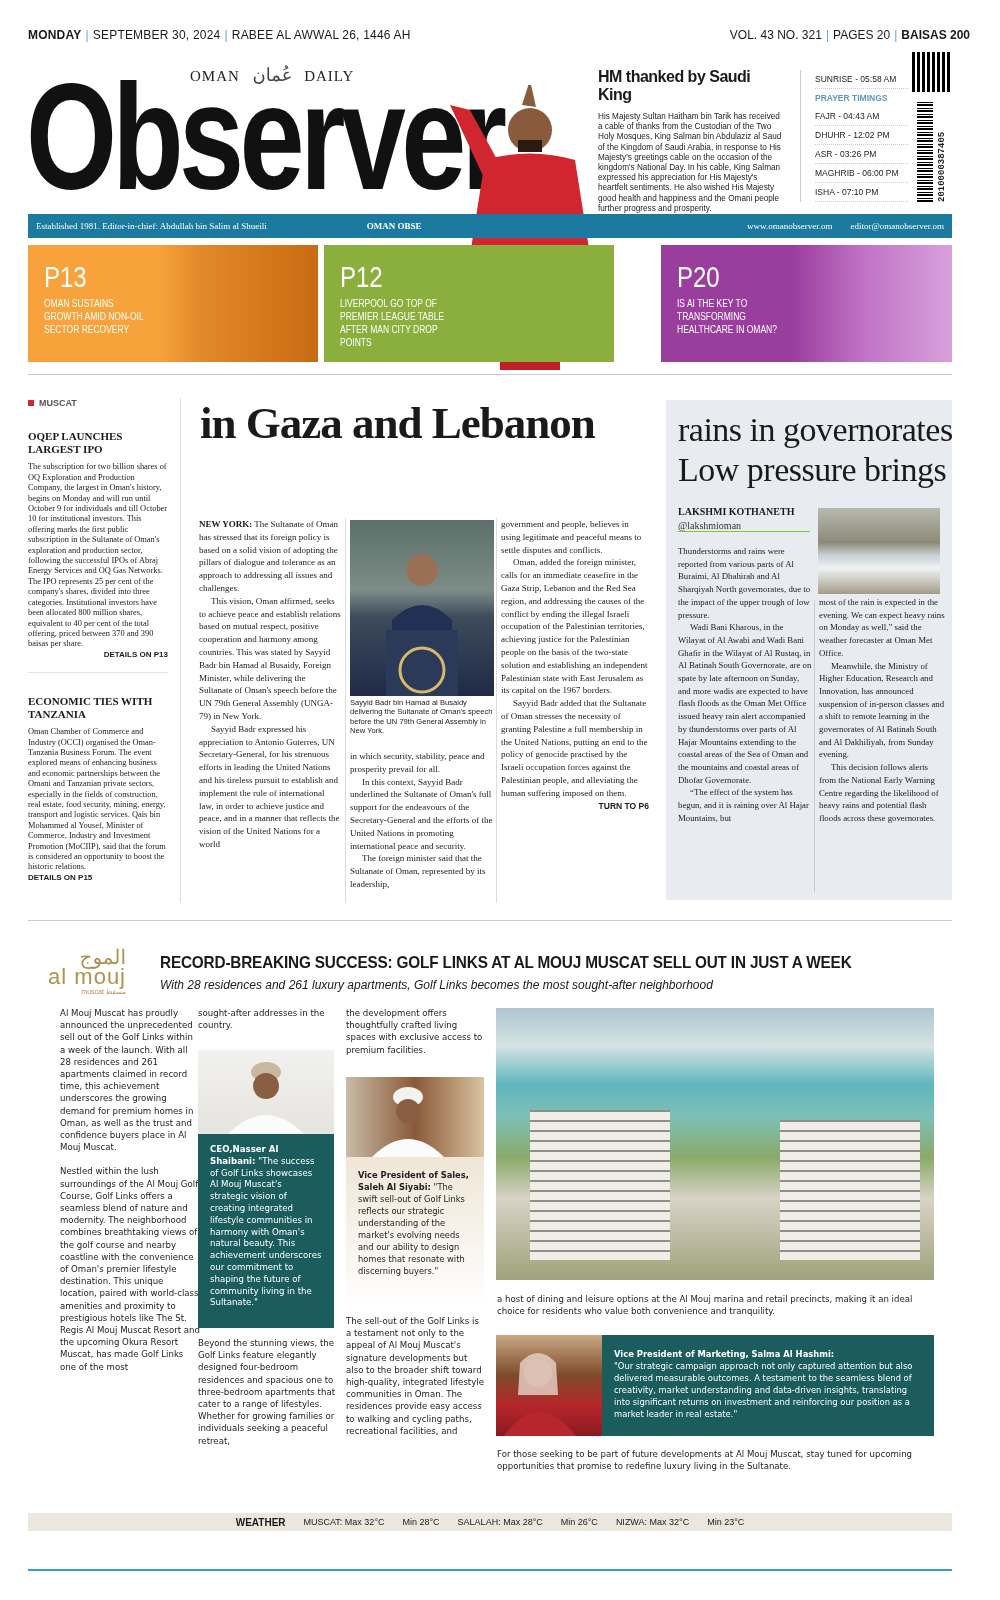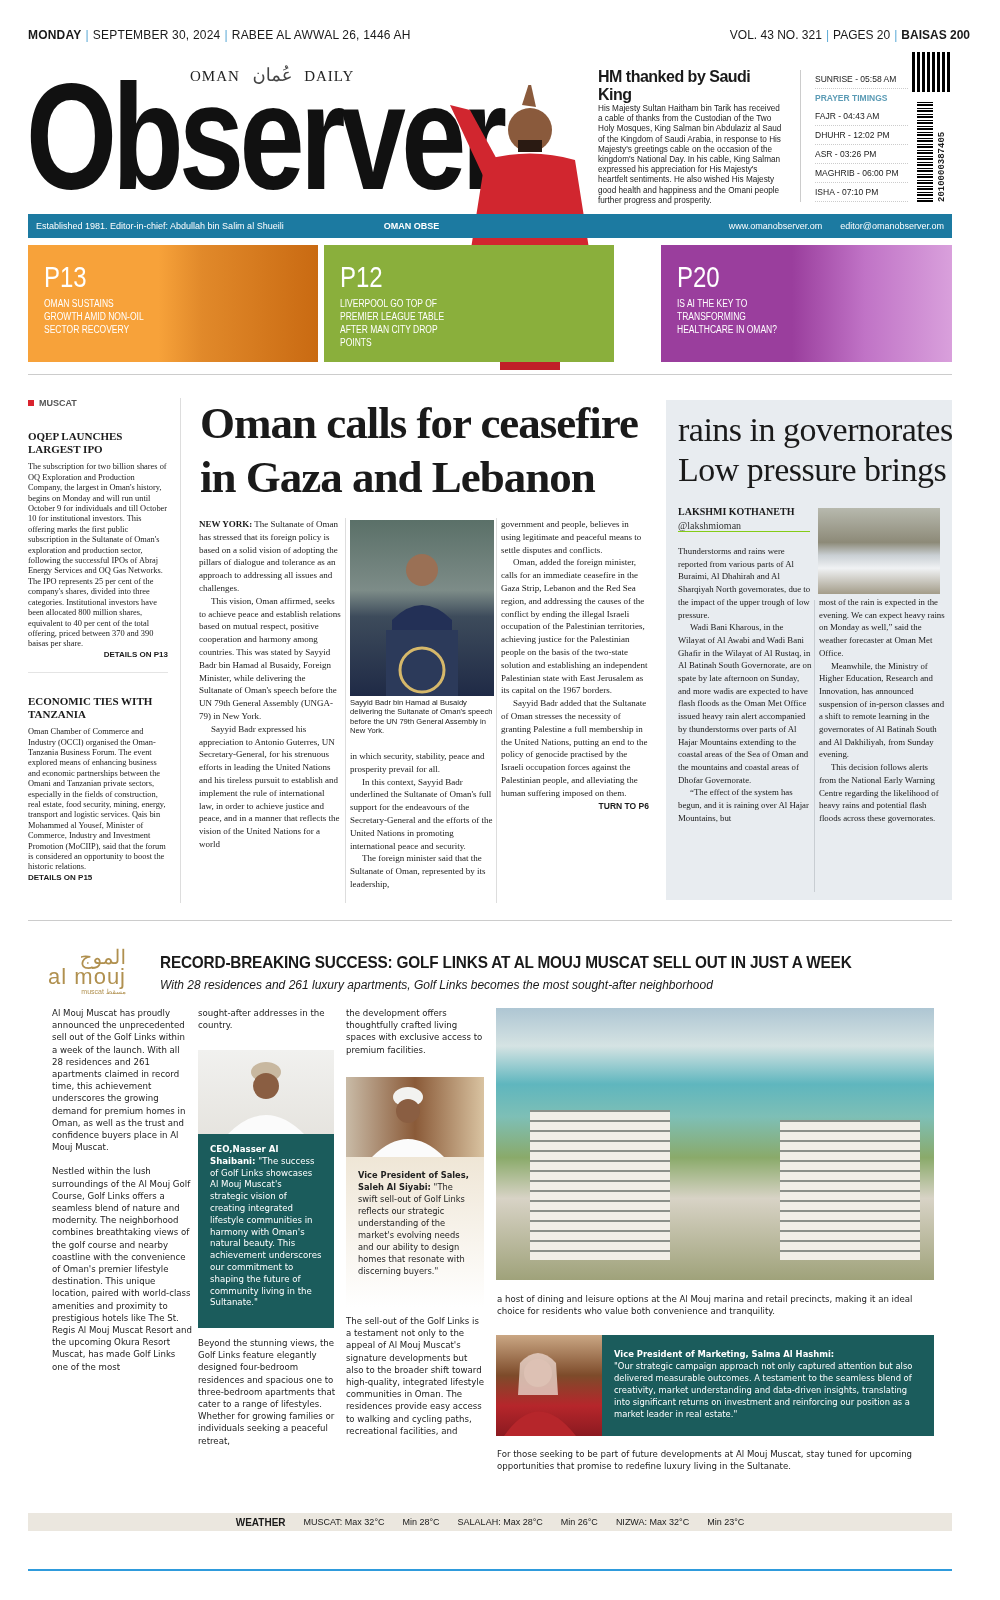--- a/index.html
+++ b/index.html
@@ -7,29 +7,29 @@
 .abs{position:absolute}
 .topline{top:28px;left:28px;font-size:12px;font-family:"Liberation Sans",sans-serif;letter-spacing:0.2px}
 .topline b{font-weight:700}
 .sep{color:#5aa9d6;margin:0 4px}
 .topright{top:28px;right:30px;font-size:12px;font-family:"Liberation Sans",sans-serif}
 .mast-small{top:64px;left:190px;font-size:15px;letter-spacing:1px;color:#222}
 .mast-small .ar{color:#444;font-size:18px;margin:0 8px}
 .logo{top:62px;left:26px;font-family:"Liberation Sans",sans-serif;font-weight:900;font-size:150px;letter-spacing:-6px;line-height:150px;transform:scaleX(0.78);transform-origin:left top;color:#111}
 .player{top:85px;left:430px;width:190px;height:285px}
 .hm{top:68px;left:598px;width:188px}
-.hm h2{font-family:"Liberation Sans",sans-serif;font-size:16px;font-weight:700;letter-spacing:-0.5px;}
+.hm h2{font-family:"Liberation Sans",sans-serif;font-size:16px;font-weight:700;letter-spacing:-0.5px;margin-bottom:8px}
 .hm p{font-family:"Liberation Sans",sans-serif;font-size:8.2px;line-height:10.2px;color:#222}
 .prayer{top:70px;left:800px;width:108px;border-left:1px solid #ccc;padding-left:14px;font-family:"Liberation Sans",sans-serif;font-size:8.5px}
 .prayer div{padding:4px 0;border-bottom:1px dotted #ccc}
 .prayer .pt{color:#5b9bb5;font-weight:700;border:none}
 .qr{top:52px;left:912px;width:40px;height:40px;background:repeating-linear-gradient(90deg,#000 0 3px,#fff 3px 5px),#000}
 .barcode{top:102px;left:917px;width:16px;height:100px;background:repeating-linear-gradient(0deg,#000 0 2px,#fff 2px 3px,#000 3px 4px,#fff 4px 6px)}
 .barnum{top:102px;left:937px;width:14px;height:100px;font-size:9px;font-family:"Liberation Mono",monospace;writing-mode:vertical-rl;transform:rotate(180deg);font-weight:700}
-.bluebar{top:214px;left:28px;width:924px;height:18px;background:#1c7aa1;color:#fff;font-family:Liberation Sans, sans-serif;font-size:9px;display:flex;align-items:center;padding:12px 8px}
+.bluebar{top:214px;left:28px;width:924px;height:18px;background:#1c7aa1;color:#fff;font-family:Liberation Serif, serif;font-size:9px;display:flex;align-items:center;padding:12px 8px}
 .bluebar .mid{margin-left:100px;font-weight:700}
 .bluebar .right{margin-left:auto;display:flex;gap:18px}
 .teaser{top:245px;height:117px;width:290px;color:#fff;font-family:"Liberation Sans",sans-serif;padding:16px 16px;overflow:hidden}
 .teaser .pn{font-size:30px;font-weight:400;transform:scaleX(0.8);transform-origin:left;line-height:32px;margin-bottom:4px}
 .teaser .tt{font-size:10px;line-height:13px;text-transform:uppercase;transform:scaleX(0.85);transform-origin:left;width:130px}
 .t1{left:28px;background:linear-gradient(90deg,#f7a23a 0 45%,#e1892a 60%,#c96a12 100%)}
 .t2{left:324px;background:#8aaf3c}
 .t3{left:661px;width:291px;background:linear-gradient(90deg,#9a3e9d 0 45%,#c073c6 70%,#d9a0dc 100%)}
 .hr1{top:374px;left:28px;width:924px;height:1px;background:#ccc}
 .leftcol{top:398px;left:28px;width:140px;font-size:8.4px;line-height:10.4px}
@@ -145,21 +145,20 @@
   <div>The subscription for two billion shares of OQ Exploration and Production Company, the largest in Oman's history, begins on Monday and will run until October 9 for individuals and till October 10 for institutional investors. This offering marks the first public subscription in the Sultanate of Oman's exploration and production sector, following the successful IPOs of Abraj Energy Services and OQ Gas Networks. The IPO represents 25 per cent of the company's shares, divided into three categories. Institutional investors have been allocated 800 million shares, equivalent to 40 per cent of the total offering, priced between 370 and 390 baisas per share.</div>
   <div class="more">DETAILS ON P13</div>
   <div style="border-top:1px solid #e4e4e4;margin:12px 0 6px"></div>
   <div class="lc-h">ECONOMIC TIES WITH TANZANIA</div>
   <div>Oman Chamber of Commerce and Industry (OCCI) organised the Oman-Tanzania Business Forum. The event explored means of enhancing business and economic partnerships between the Omani and Tanzanian private sectors, especially in the fields of construction, real estate, food security, mining, energy, transport and logistic services. Qais bin Mohammed al Yousef, Minister of Commerce, Industry and Investment Promotion (MoCIIP), said that the forum is considered an opportunity to boost the historic relations.</div>
   <div class="more" style="text-align:left;display:inline">DETAILS ON P15</div>
 </div>
 <div class="abs vr" style="top:398px;left:180px;height:505px"></div>
 
 <div class="abs headline">
-  <div>Oman calls for ceasefire</div>
   <div>in Gaza and Lebanon</div>
 </div>
 
 <div class="abs artcol" style="top:518px;left:199px;width:142px">
   <p class="first"><b>NEW YORK:</b> <span>The Sultanate of Oman has stressed that its foreign policy is based on a solid vision of adopting the pillars of dialogue and tolerance as an approach to addressing all issues and challenges.</span></p>
   <p>This vision, Oman affirmed, seeks to achieve peace and establish relations based on mutual respect, positive cooperation and harmony among countries. This was stated by Sayyid Badr bin Hamad al Busaidy, Foreign Minister, while delivering the Sultanate of Oman's speech before the UN 79th General Assembly (UNGA-79) in New York.</p>
   <p>Sayyid Badr expressed his appreciation to Antonio Guterres, UN Secretary-General, for his strenuous efforts in leading the United Nations and his tireless pursuit to establish and implement the rule of international law, in order to achieve justice and peace, and in a manner that reflects the vision of the United Nations for a world</p>
 </div>
 
 <div class="abs photo-un">
@@ -210,21 +209,21 @@
 <div class="abs hr2"></div>
 
 <div class="abs ad-logo">
   <div class="ar">الموج</div>
   <div class="en">al mouj</div>
   <div class="sm">muscat مسقط</div>
 </div>
 <div class="abs ad-h">RECORD-BREAKING SUCCESS: GOLF LINKS AT AL MOUJ MUSCAT SELL OUT IN JUST A WEEK</div>
 <div class="abs ad-sub">With 28 residences and 261 luxury apartments, Golf Links becomes the most sought-after neighborhood</div>
 
-<div class="abs adcol" style="top:1007px;left:52px;width:140px">
+<div class="abs adcol" style="top:1007px;left:60px;width:140px">
   <p>Al Mouj Muscat has proudly announced the unprecedented sell out of the Golf Links within a week of the launch. With all 28 residences and 261 apartments claimed in record time, this achievement underscores the growing demand for premium homes in Oman, as well as the trust and confidence buyers place in Al Mouj Muscat.</p>
   <p style="margin-top:12px">Nestled within the lush surroundings of the Al Mouj Golf Course, Golf Links offers a seamless blend of nature and modernity. The neighborhood combines breathtaking views of the golf course and nearby coastline with the convenience of Oman's premier lifestyle destination. This unique location, paired with world-class amenities and proximity to prestigious hotels like The St. Regis Al Mouj Muscat Resort and the upcoming Okura Resort Muscat, has made Golf Links one of the most</p>
 </div>
 
 <div class="abs adcol" style="top:1007px;left:198px;width:142px">sought-after addresses in the country.</div>
 <div class="abs ceo-photo">
   <svg width="136" height="84" viewBox="0 0 136 84">
     <ellipse cx="68" cy="22" rx="15" ry="10" fill="#c8b8a0"></ellipse>
     <circle cx="68" cy="36" r="13" fill="#8a5e42"></circle>
     <path d="M30 84 Q68 46 106 84 Z" fill="#fbfbfb"></path>

